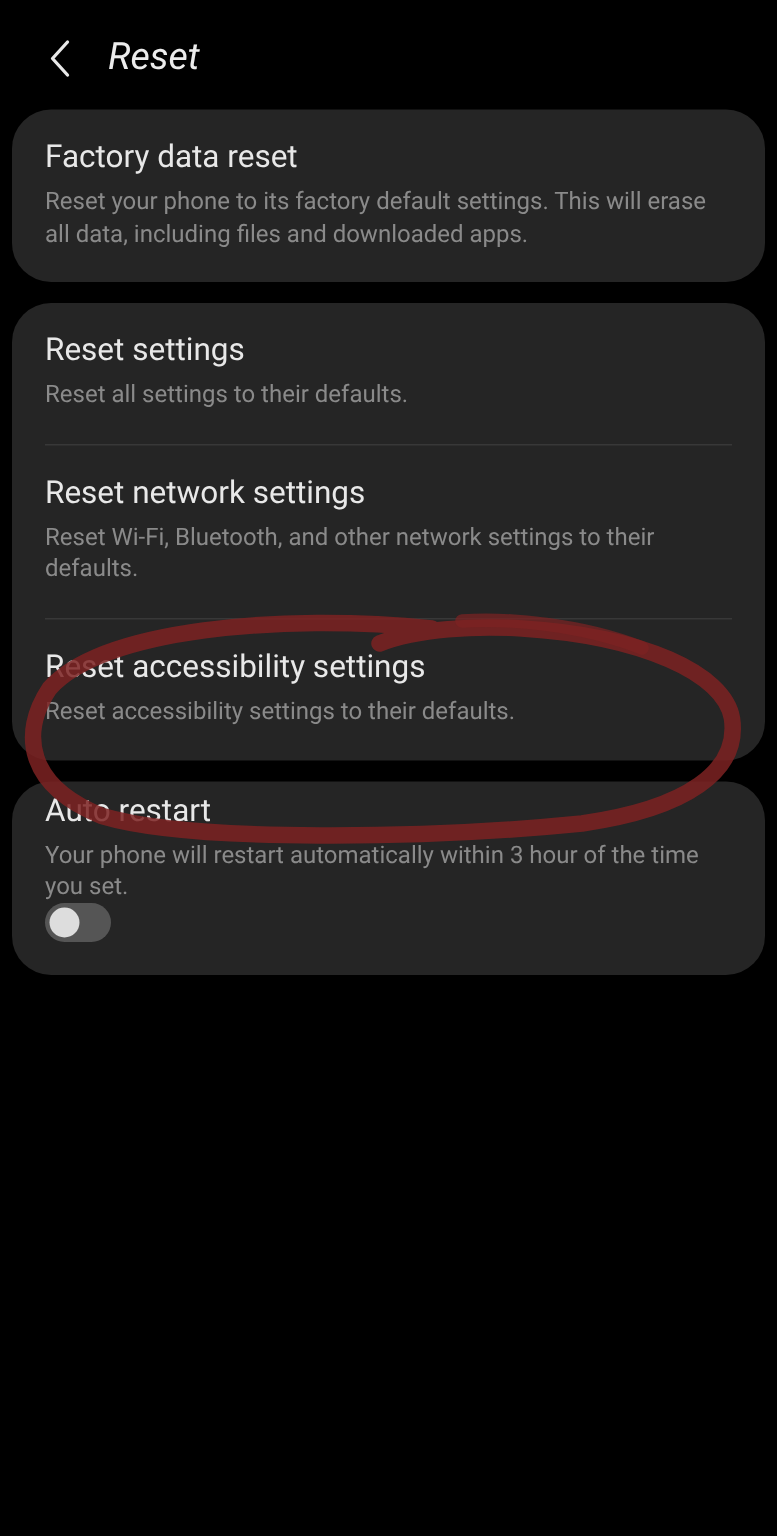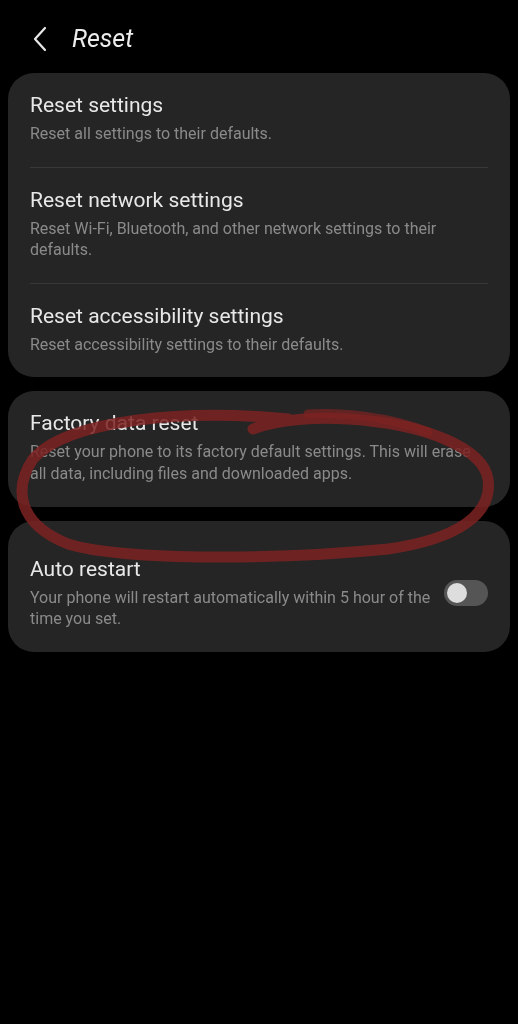--- a/index.html
+++ b/index.html
@@ -64,23 +64,23 @@
       color: #8a8a8a;
       line-height: 1.35;
     }
     .divider {
       height: 1px;
       background: #383838;
       margin: 0 22px;
     }
     .item-row {
       display: flex;
-      align-items: center;
       justify-content: space-between;
-      padding: 36px 22px 22px 22px;
+      padding: 8px 22px 22px 22px;
+      flex-direction: column;
     }
     .item-row-text {
       flex: 1;
       padding-right: 12px;
     }
     .toggle {
       width: 44px;
       height: 26px;
       background: #555;
       border-radius: 13px;
@@ -119,47 +119,47 @@
       <path d="M 13 2 L 3 13 L 13 24" stroke="#e8e8e8" stroke-width="2.2" fill="none" stroke-linecap="round" stroke-linejoin="round"></path>
     </svg>
   </div>
   <div class="header-title">Reset</div>
 </div>
 
 <div class="content">
 
   <div class="card">
     <div class="item">
+      <div class="item-title">Factory data reset</div>
+      <div class="item-desc">Reset your phone to its factory default settings. This will erase all data, including files and downloaded apps.</div>
+    </div>
+  </div>
+
+  <div class="card">
+    <div class="item">
       <div class="item-title">Reset settings</div>
       <div class="item-desc">Reset all settings to their defaults.</div>
     </div>
     <div class="divider"></div>
     <div class="item">
       <div class="item-title">Reset network settings</div>
       <div class="item-desc">Reset Wi-Fi, Bluetooth, and other network settings to their defaults.</div>
     </div>
     <div class="divider"></div>
     <div class="item">
       <div class="item-title">Reset accessibility settings</div>
       <div class="item-desc">Reset accessibility settings to their defaults.</div>
     </div>
   </div>
 
   <div class="card">
-    <div class="item">
-      <div class="item-title">Factory data reset</div>
-      <div class="item-desc">Reset your phone to its factory default settings. This will erase all data, including files and downloaded apps.</div>
-    </div>
-  </div>
-
-  <div class="card">
     <div class="item-row">
       <div class="item-row-text">
         <div class="item-title">Auto restart</div>
-        <div class="item-desc">Your phone will restart automatically within 5 hour of the time you set.</div>
+        <div class="item-desc">Your phone will restart automatically within 3 hour of the time you set.</div>
       </div>
       <div class="toggle">
         <div class="toggle-knob"></div>
       </div>
     </div>
   </div>
 
 </div>
 
 <div class="annotation">

